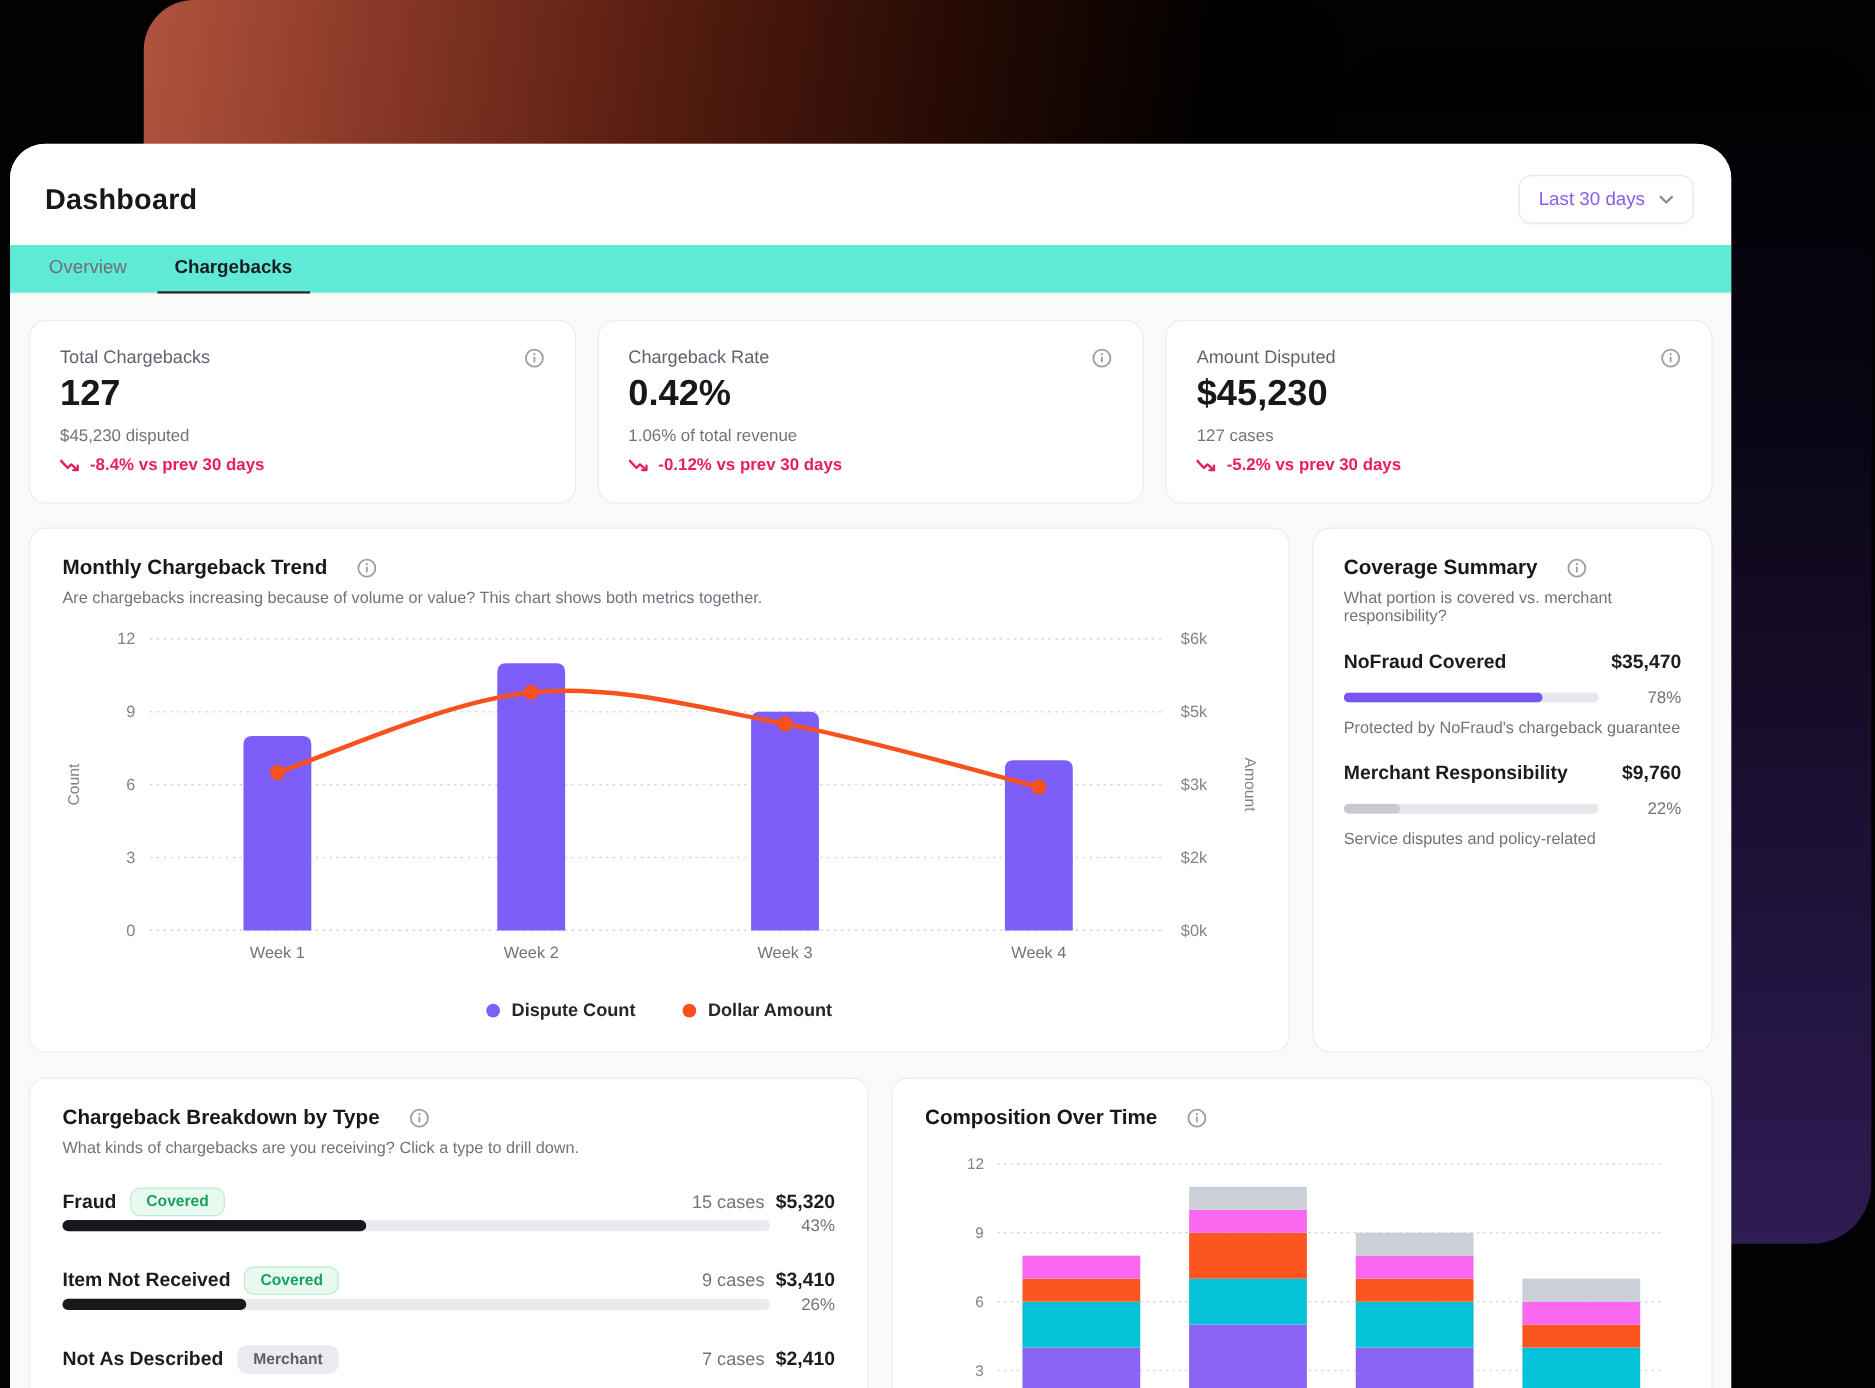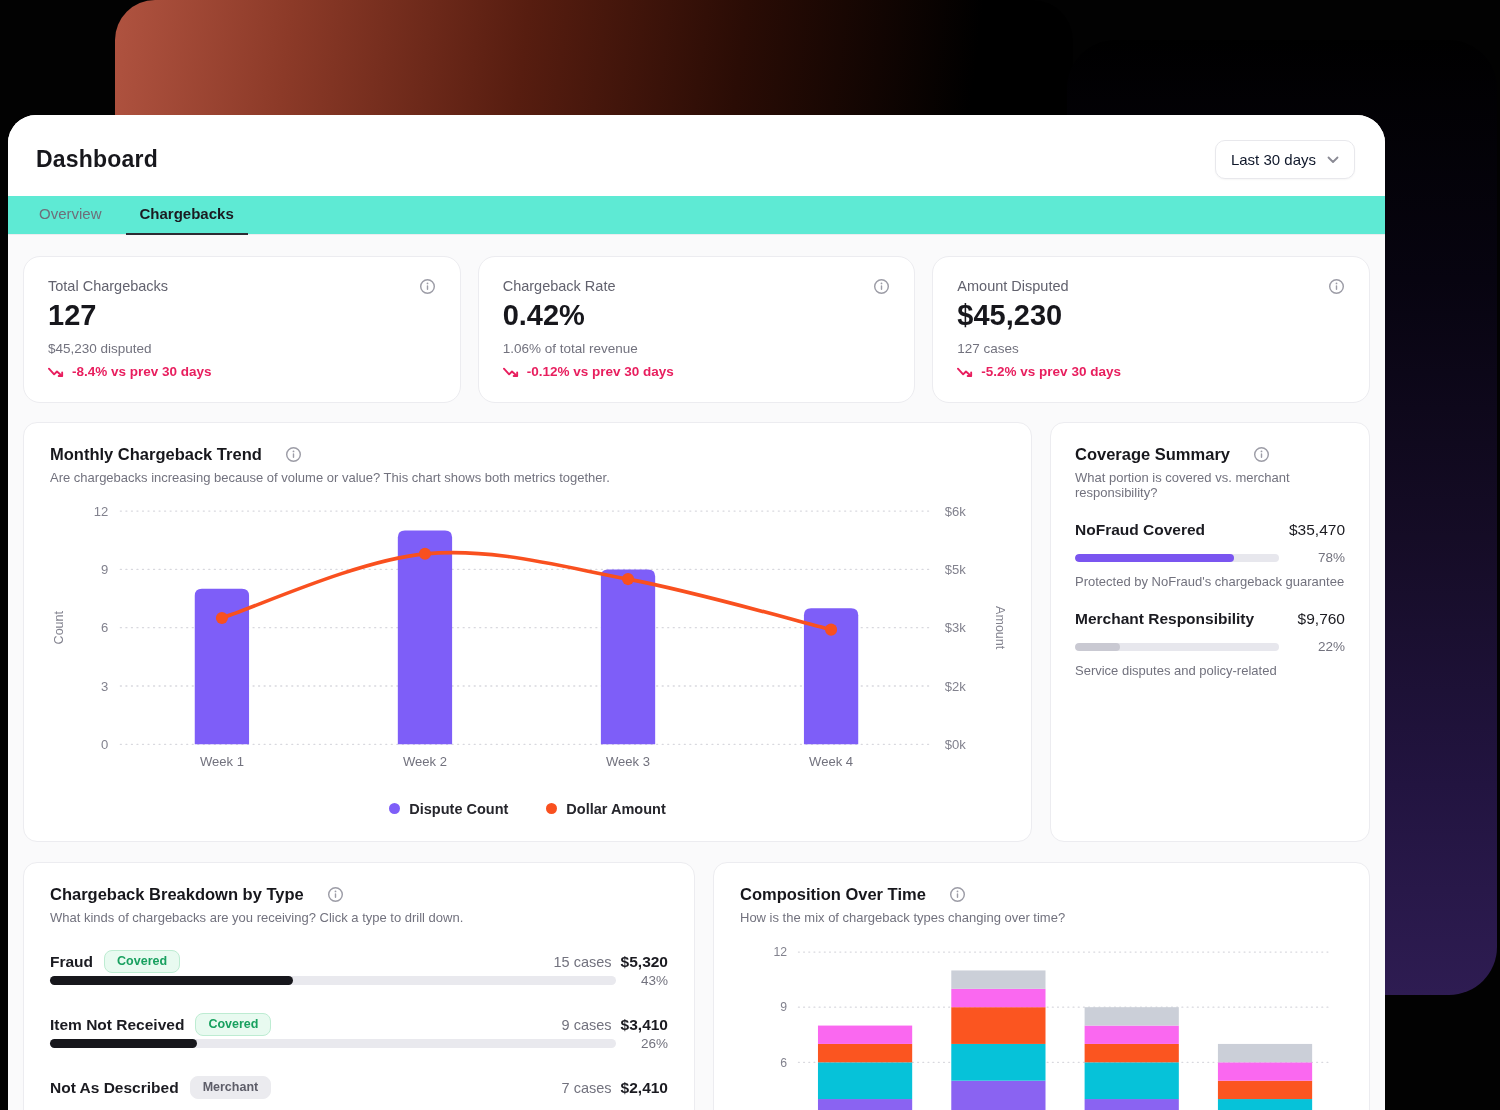--- a/index.html
+++ b/index.html
@@ -7,48 +7,48 @@
     font-family:"Liberation Sans","DejaVu Sans",sans-serif; }
   .bg-red { position:absolute; left:115px; top:0; width:958px; height:238px; border-radius:40px;
     background:linear-gradient(97deg,#b05340 0%,#8c3a28 18%,#571d10 42%,#2a0c05 64%,#000 88%); }
   .bg-purple { position:absolute; right:3px; top:40px; width:430px; height:955px; border-radius:48px;
     background:linear-gradient(180deg,#000 0%,#070410 25%,#150c26 52%,#221440 78%,#2e1c52 100%); }
   .app { position:absolute; left:8px; top:115px; width:1377px; height:1010px; background:#fff;
     border-radius:28px 28px 0 0; overflow:hidden; display:flex; flex-direction:column; }
   .header { display:flex; justify-content:space-between; align-items:center; padding:25px 30px 17px 28px; background:#fff; }
   .header h1 { font-size:23px; font-weight:700; color:#17171c; letter-spacing:.2px; }
   .dropdown { display:flex; align-items:center; gap:11px; padding:10px 15px; background:#fff;
-    border:1px solid #e8e8ec; border-radius:10px; font-size:15px; font-weight:500; color:#0f172a;
+    border:1px solid #e8e8ec; border-radius:10px; font-size:15px; font-weight:500; color:#8b5cf6;
     cursor:pointer; box-shadow:0 1px 2px rgba(0,0,0,.04); font-family:inherit; }
   .tabbar { display:flex; gap:10px; padding:0 17px; background:#5eead4; border-bottom:1px solid #ececef; }
   .tab { padding:9px 14px 11px; font-size:15px; color:#6e6e7a; cursor:pointer; }
   .tab.active { color:#1b1b21; font-weight:700; border-bottom:2.5px solid #2c2c33; margin-bottom:-1px; }
   .content { flex:1; background:#fafafb; padding:21px 15px 0; }
   .card { background:#fff; border:1px solid #ececf0; border-radius:14px; }
   .kpi-row { display:grid; grid-template-columns:1fr 1fr 1fr; gap:17px; }
-  .kpi { padding:21px 24px 23px;border-radius:17px; }
+  .kpi { padding:21px 24px 23px; }
   .kpi-top { display:flex; justify-content:space-between; align-items:flex-start; }
   .kpi-label { font-size:14.5px; font-weight:500; color:#62626e; }
   .kpi-value { font-size:29px; font-weight:700; color:#17171c; margin-top:4px; }
   .kpi-sub { font-size:13.5px; color:#72727e; margin-top:9px; }
   .kpi-trend { display:flex; align-items:center; gap:7px; font-size:13.5px; font-weight:700; color:#e81e5e; margin-top:8px; }
   .mid-row { display:grid; grid-template-columns:1fr 320px; gap:18px; margin-top:19px; }
   .section-title-row { display:flex; align-items:center; gap:23px; }
   .section-title { font-size:16.5px; font-weight:700; color:#17171c; }
   .section-sub { font-size:13px; color:#72727e; margin-top:6px; }
   .trend-card { padding:22px 26px; height:420px; }
   .trend-card svg.chart { display:block; width:100%; margin-top:10px; }
   .legend { display:flex; justify-content:center; gap:38px; margin-top:12px; }
   .legend-item { display:flex; align-items:center; gap:9px; font-size:14.5px; font-weight:600; color:#26262c; }
   .legend-dot { width:11px; height:11px; border-radius:50%; }
   .coverage-card { padding:22px 24px; height:420px; }
   .cov-row { margin-top:21px; }
   .cov-head { display:flex; justify-content:space-between; align-items:baseline; }
   .cov-label { font-size:15.5px; font-weight:700; color:#1b1b21; }
-  .cov-amount { font-size:15.5px; font-weight:400; color:#1b1b21; }
+  .cov-amount { font-size:15.5px; font-weight:700; color:#1b1b21; }
   .bar-line { display:flex; align-items:center; gap:30px; margin-top:11px; }
   .track { flex:1; height:8px; border-radius:4px; background:#e7e7ed; overflow:hidden; }
   .fill { height:100%; border-radius:4px; }
   .pct { width:36px; text-align:right; font-size:13.5px; color:#72727e; }
   .cov-caption { font-size:13px; color:#72727e; margin-top:9px; }
   .bottom-row { display:grid; grid-template-columns:672px 1fr; gap:18px; margin-top:20px; }
   .breakdown-card { padding:22px 26px; height:420px; }
   .bd-row { margin-top:25px; cursor:pointer; }
   .bd-head { display:flex; justify-content:space-between; align-items:center; }
   .bd-left { display:flex; align-items:center; }
@@ -314,21 +314,20 @@
 
       <div class="card comp-card">
         <div class="section-title-row">
           <span class="section-title">Composition Over Time</span>
           <svg class="info-icon" width="17" height="17" viewBox="0 0 18 18">
               <circle cx="9" cy="9" r="7.2" stroke="#9c9ca6" stroke-width="1.5" fill="none"></circle>
               <circle cx="9" cy="5.7" r="0.95" fill="#9c9ca6"></circle>
               <rect x="8.25" y="7.7" width="1.5" height="5" rx="0.75" fill="#9c9ca6"></rect>
             </svg>
         </div>
-        <div class="section-sub">How is the mix of chargeback types changing over time?</div>
         <svg class="chart" id="comp-svg" viewBox="0 0 640 300">
             <line x1="62" y1="16" x2="628" y2="16" stroke="#d8d8de" stroke-width="1.3" stroke-dasharray="1 4.5" stroke-linecap="round"></line>
             <text x="50" y="20.5" text-anchor="end" font-size="13" fill="#82828e">12</text>
             <line x1="62" y1="74.5" x2="628" y2="74.5" stroke="#d8d8de" stroke-width="1.3" stroke-dasharray="1 4.5" stroke-linecap="round"></line>
             <text x="50" y="79" text-anchor="end" font-size="13" fill="#82828e">9</text>
             <line x1="62" y1="133" x2="628" y2="133" stroke="#d8d8de" stroke-width="1.3" stroke-dasharray="1 4.5" stroke-linecap="round"></line>
             <text x="50" y="137.5" text-anchor="end" font-size="13" fill="#82828e">6</text>
             <line x1="62" y1="191.5" x2="628" y2="191.5" stroke="#d8d8de" stroke-width="1.3" stroke-dasharray="1 4.5" stroke-linecap="round"></line>
             <text x="50" y="196" text-anchor="end" font-size="13" fill="#82828e">3</text>
             <line x1="62" y1="250" x2="628" y2="250" stroke="#d8d8de" stroke-width="1.3" stroke-dasharray="1 4.5" stroke-linecap="round"></line>

